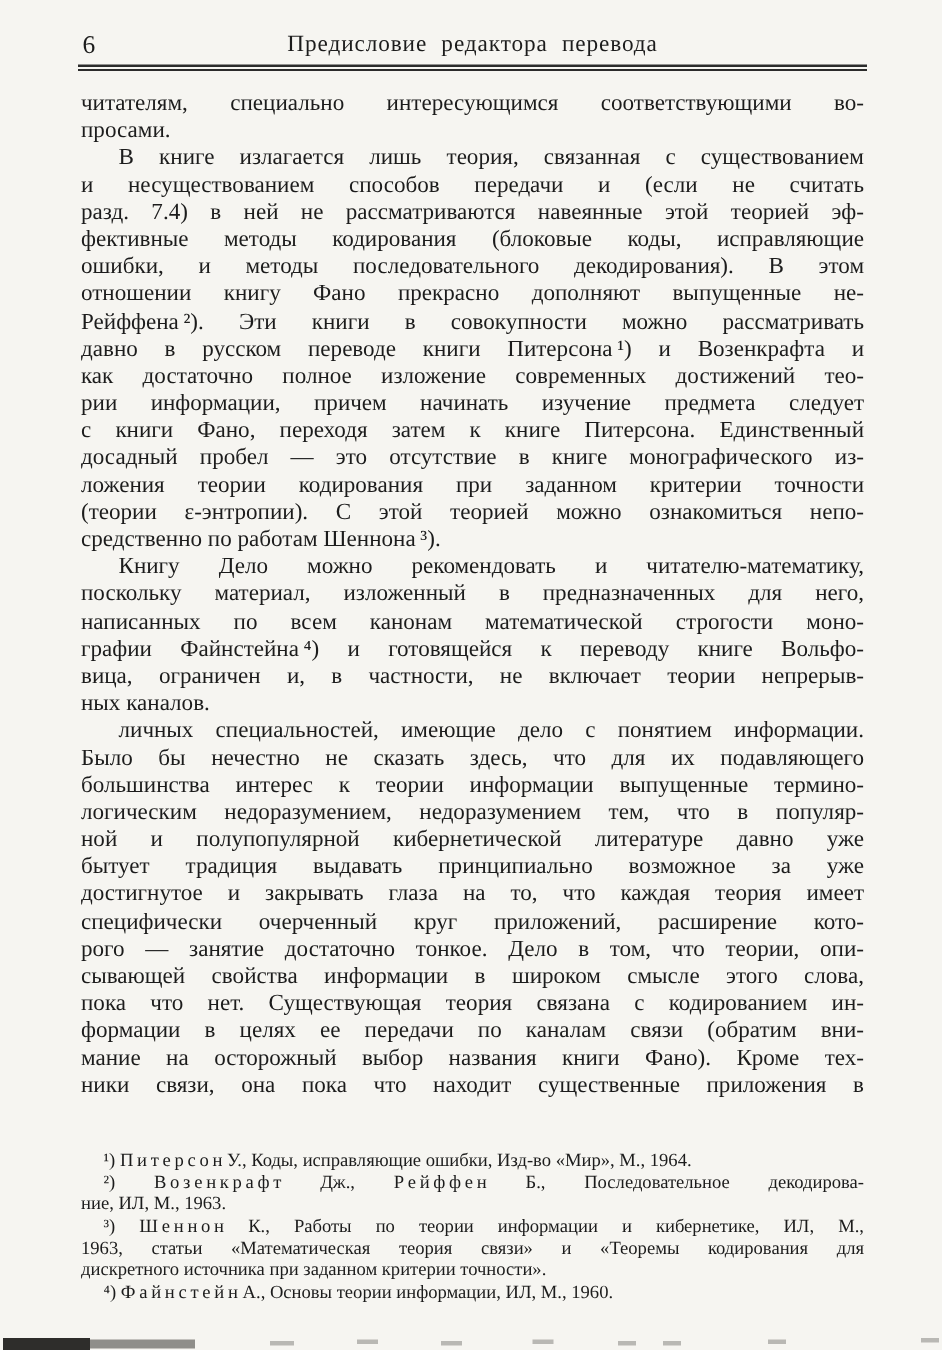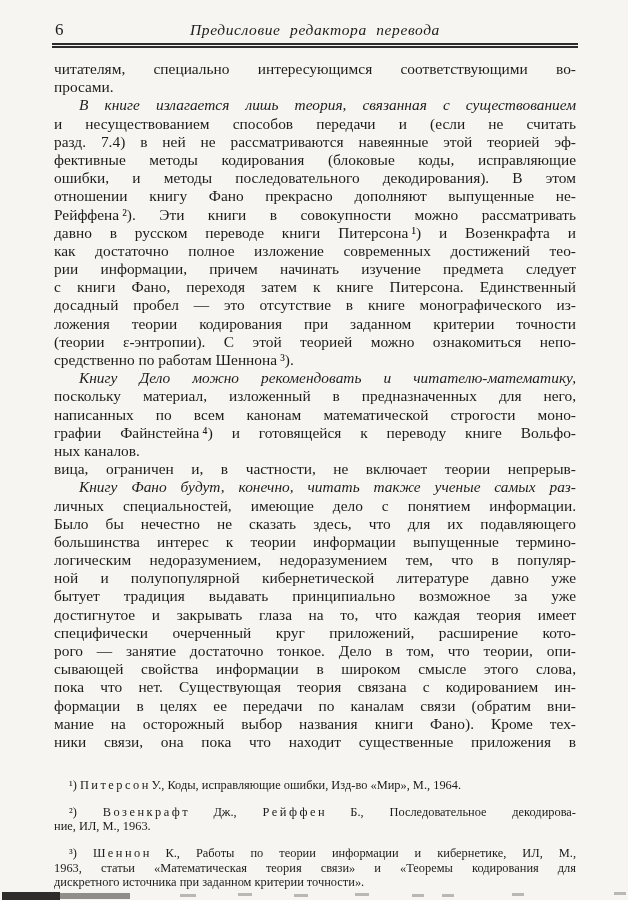--- a/index.html
+++ b/index.html
@@ -19,21 +19,20 @@
     top: 20px;
     font-size: 17px;
     letter-spacing: 0.5px;
   }
   .running-title {
     position: absolute;
     left: 54px;
     width: 522px;
     top: 21px;
     text-align: center;
-    font-style: italic;
     font-size: 15.5px;
     letter-spacing: 0.6px;
     word-spacing: 5px;
   }
   .header-rule {
     position: absolute;
     left: 52px;
     top: 43px;
     width: 526px;
     height: 5px;
@@ -57,22 +56,22 @@
     line-height: 14.7px;
   }
   .tline {
     text-align: justify;
     text-align-last: justify;
     height: 18.2px;
     overflow: hidden;
   }
   .footnotes .tline { height: 14.7px; }
   .tline.tlast { text-align-last: left; }
-  .para.indent .tline:first-child { text-indent: 25px; font-style: italic; }
-  .fn .tline:first-child { text-indent: 15px; margin-top: 12px; }
+  .para.indent .tline:first-child { text-indent: 25px; }
+  .fn .tline:first-child { text-indent: 15px; }
   
   .artifact { position: absolute; background: #b9b8b4; }
   .artifact.dark { background: #2e2d2b; }
   .artifact.mid  { background: #8f8e8a; }
 </style>
 </head>
 <body>
 
 <div class="page">
 
@@ -100,25 +99,24 @@
         <div class="tline">досадный пробел — это отсутствие в книге монографического из-</div>
         <div class="tline">ложения теории кодирования при заданном критерии точности</div>
         <div class="tline">(теории ε-энтропии). С этой теорией можно ознакомиться непо-</div>
         <div class="tline tlast">средственно по работам Шеннона ³).</div>
       </div>
     <div class="para indent">
         <div class="tline">Книгу Дело можно рекомендовать и читателю-математику,</div>
         <div class="tline">поскольку материал, изложенный в предназначенных для него,</div>
         <div class="tline">написанных по всем канонам математической строгости моно-</div>
         <div class="tline">графии Файнстейна ⁴) и готовящейся к переводу книге Вольфо-</div>
+        <div class="tline">вица, ограничен и, в частности, не включает теории непрерыв-</div>
         <div class="tline tlast">ных каналов.</div>
-        <div class="tline">вица, ограничен и, в частности, не включает теории непрерыв-</div>
       </div>
     <div class="para indent">
-        <div class="tline">Книгу Фано будут, конечно, читать также ученые самых раз-</div>
         <div class="tline">личных специальностей, имеющие дело с понятием информации.</div>
         <div class="tline">Было бы нечестно не сказать здесь, что для их подавляющего</div>
         <div class="tline">большинства интерес к теории информации выпущенные термино-</div>
         <div class="tline">логическим недоразумением, недоразумением тем, что в популяр-</div>
         <div class="tline">ной и полупопулярной кибернетической литературе давно уже</div>
         <div class="tline">бытует традиция выдавать принципиально возможное за уже</div>
         <div class="tline">достигнутое и закрывать глаза на то, что каждая теория имеет</div>
         <div class="tline">специфически очерченный круг приложений, расширение кото-</div>
         <div class="tline">рого — занятие достаточно тонкое. Дело в том, что теории, опи-</div>
         <div class="tline">сывающей свойства информации в широком смысле этого слова,</div>

